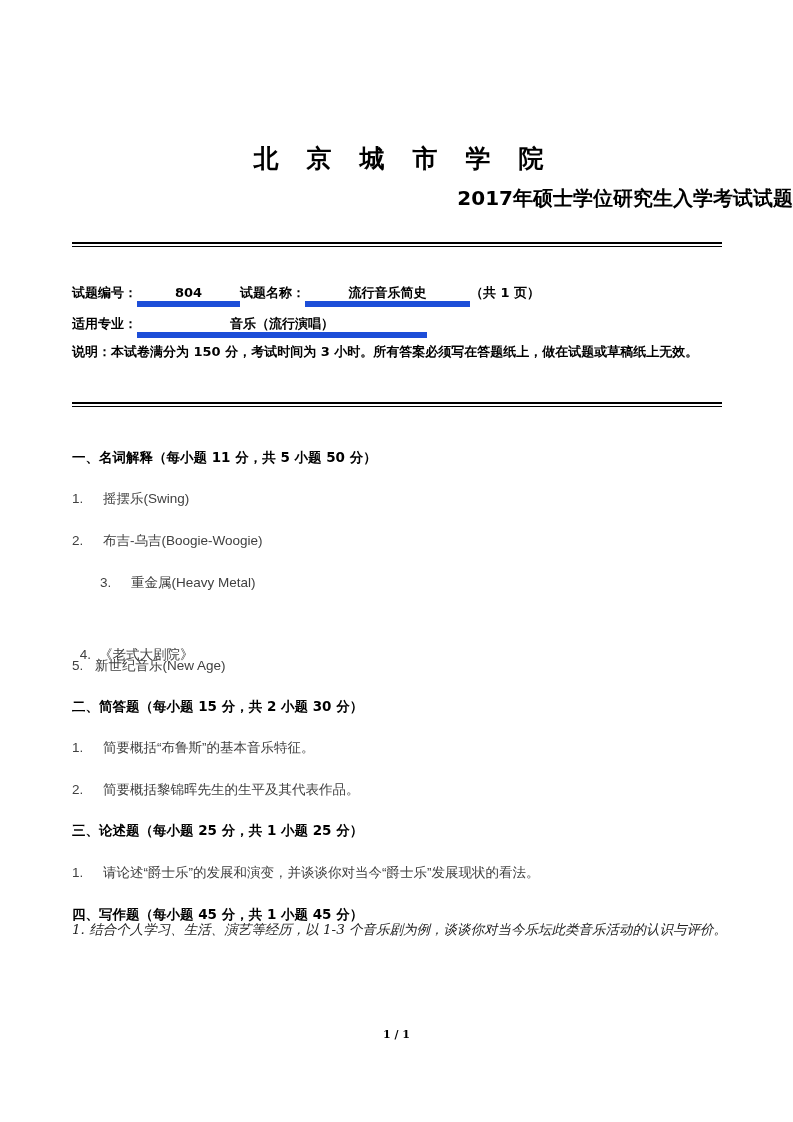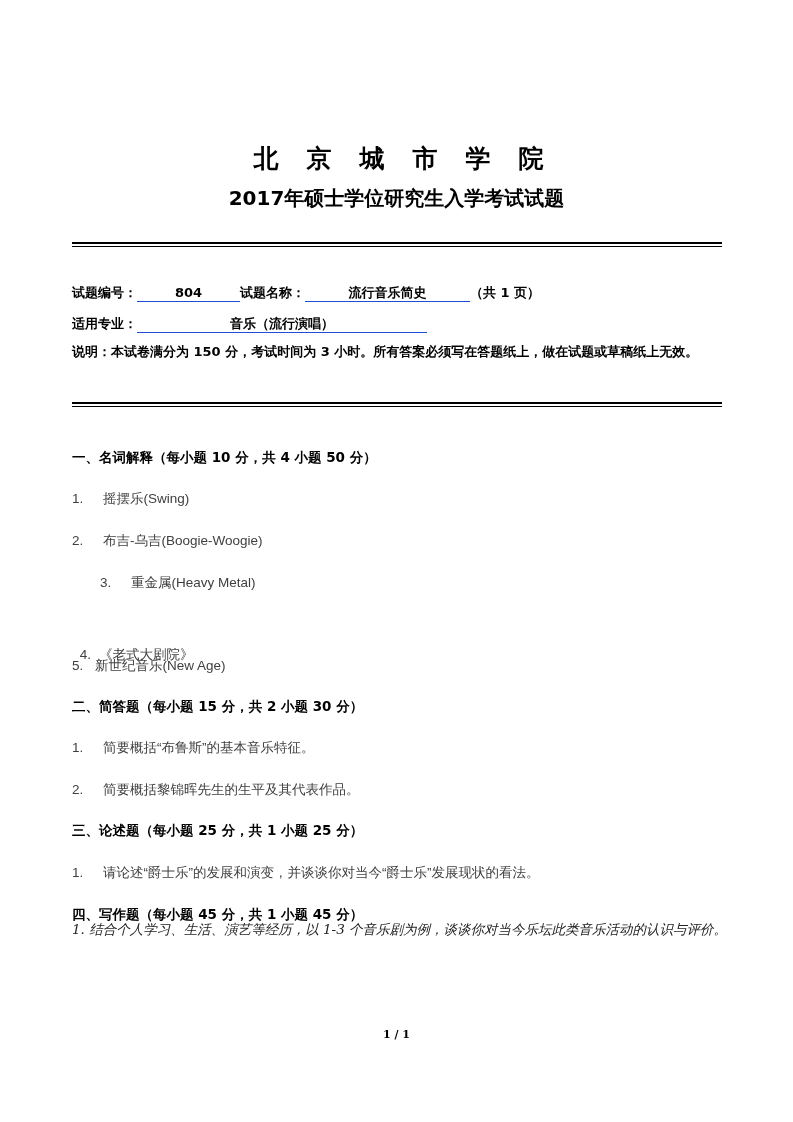--- a/index.html
+++ b/index.html
@@ -4,33 +4,33 @@
   <style>
     html, body { margin: 0; padding: 0; background: #ffffff; }
     body { width: 793px; height: 1122px; position: relative; overflow: hidden; color: #000; }
     .page { position: absolute; left: 0; top: 0; width: 793px; height: 1122px; }
     .school {
       position: absolute; left: 0; width: 793px; top: 142px; text-align: center;
       font-family: "DejaVu Serif", serif; font-weight: bold; font-size: 25px; letter-spacing: 28px;
       padding-left: 32px; box-sizing: border-box;
     }
     .exam-title {
-      position: absolute; left: 0; width: 793px; top: 185px; text-align: center;
+      position: absolute; left: 0; width: 793px; top: 185px; text-align: right;
       font-family: "DejaVu Sans", sans-serif; font-weight: bold; font-size: 20px;
     }
     .rule { position: absolute; left: 72px; width: 650px; }
     .rule .thick { height: 2px; background: #000; }
     .rule .gap { height: 2px; }
     .rule .thin { height: 1px; background: #000; }
     .meta {
       position: absolute; left: 72px; width: 660px;
       font-family: "DejaVu Sans", sans-serif; font-weight: bold; font-size: 13px;
     }
     .meta-row { position: absolute; left: 0; white-space: nowrap; height: 18px; line-height: 18px; }
-    .ul { display: inline-block; border-bottom: 1px solid #1d4ed8; text-align: center; line-height: 16px; }
+    .ul { display: inline-block; border-bottom: 6px solid #1d4ed8; text-align: center; line-height: 16px; }
     .note { position: absolute; left: 72px; width: 655px; top: 340px; font-family: "DejaVu Sans", sans-serif; font-weight: bold; font-size: 13px; line-height: 24px; }
     .section-head {
       position: absolute; left: 72px; font-family: "DejaVu Sans", sans-serif; font-weight: bold; font-size: 13.5px; white-space: nowrap;
     }
     .item {
       position: absolute; left: 72px; font-family: Liberation Sans, sans-serif; font-size: 13.5px; color: #404040; white-space: nowrap;
     }
     .item .num { display: inline-block; width: 31px; }
     .item .num.tight { width: 23px; }
     .item-wrap {
@@ -65,21 +65,21 @@
   </div>
 
   <div class="note">说明：本试卷满分为 150 分，考试时间为 3 小时。所有答案必须写在答题纸上，做在试题或草稿纸上无效。</div>
 
   <div class="rule" style="top:402px;">
     <div class="thick"></div>
       <div class="gap"></div>
       <div class="thin"></div>
   </div>
 
-  <div class="section-head" style="top:449px;">一、名词解释（每小题 10 分，共 4 小题 50 分）</div>
+  <div class="section-head" style="top:449px;">一、名词解释（每小题 11 分，共 5 小题 50 分）</div>
   <div class="item" style="top:490px;">
     <span class="num">1.</span><span>摇摆乐(Swing)</span>
   </div>
   <div class="item" style="top:532px;">
     <span class="num">2.</span><span>布吉-乌吉(Boogie-Woogie)</span>
   </div>
   <div class="item" style="top:574px;margin-left:28px;">
     <span class="num">3.</span><span>重金属(Heavy Metal)</span>
   </div>
   <div class="item" style="top:646px;text-align:center;">

